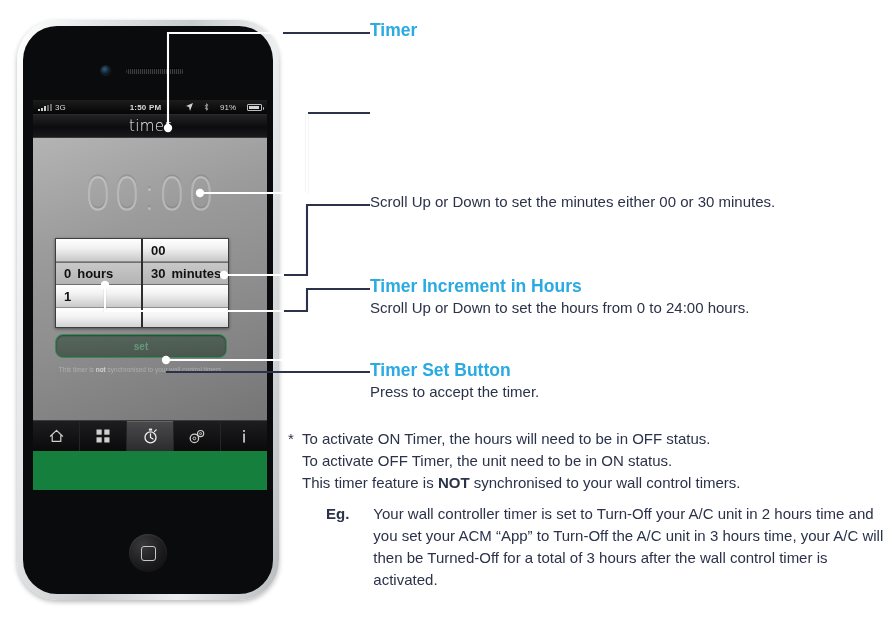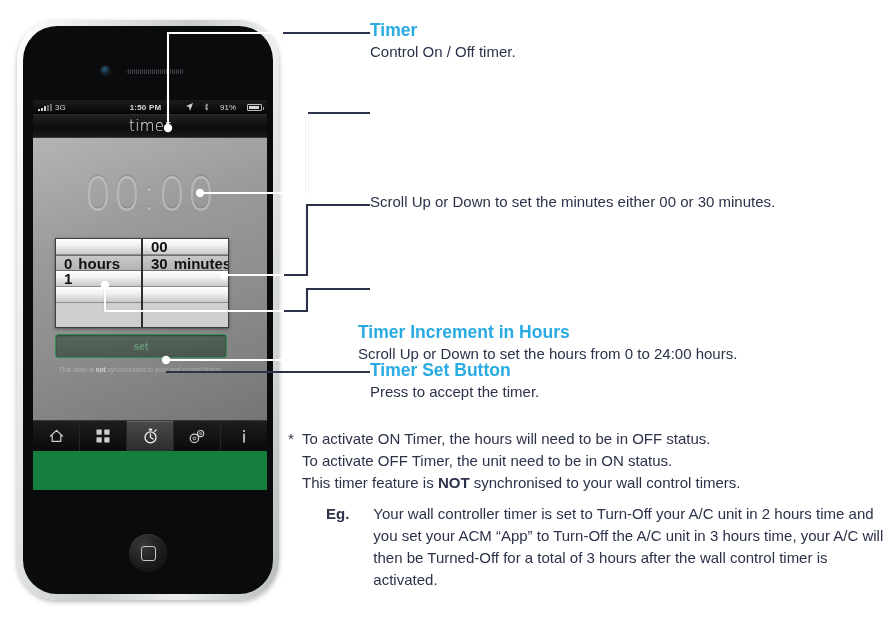--- a/index.html
+++ b/index.html
@@ -153,25 +153,25 @@
     background:#cfcfcf;
   }
   .picker-column {
     flex:1;
     position:relative;
     overflow:hidden;
     border-right:2px solid #2d2d2d;
   }
   .picker-column:last-child{border-right:none;}
   .picker-cell {
-    height: 16px;
+    height: 23px;
     display:flex;
     align-items:center;
     padding-left:8px;
-    font-size:15px;
+    font-size:13px;
     font-weight:bold;
     color:#111;
     background: linear-gradient(#ffffff 0%,#f2f2f2 40%,#c9c9c9 100%);
     border-bottom:1px solid #8e8e8e;
     box-sizing:border-box;
     white-space:nowrap;
   }
   .picker-cell.selected {
     background: linear-gradient(#c8c8c8,#b4b4b4);
     border-top:1px solid #6f6f6f;
@@ -181,21 +181,21 @@
 
   
   #set-button {
     position:absolute;
     left: 22px;
     top: 196px;
     width: 172px;
     height: 24px;
     box-sizing:border-box;
     border:1px solid #2f8f56;
-    border-radius:3px;
+    border-radius:8px;
     background: linear-gradient(rgba(40,70,52,0.55),rgba(25,48,34,0.55));
     color: rgba(120,200,150,0.55);
     font-size:10px;
     font-weight:bold;
     display:flex;
     align-items:center;
     justify-content:center;
     box-shadow: inset 0 1px 2px rgba(0,0,0,0.4);
   }
 
@@ -440,29 +440,28 @@
 
   <path d="M370 372 L166 372" stroke="#2b3249" stroke-width="2.1" fill="none"></path>
   <path d="M284 360 L166 360" stroke="#ffffff" stroke-width="2.1" fill="none"></path>
   <circle cx="166" cy="360" r="4.2" fill="#ffffff"></circle>
 </svg>
 
 <div id="annotations">
 
   <div class="ann-block" style="left:370px; top:20px; width:500px;">
     <div class="ann-title">Timer</div>
-    <div class="ann-body">Control On / Off timer.</div>
   </div>
 
 
   <div class="ann-block" style="left:370px; top:192px; width:440px;">
     <div class="ann-body">Scroll Up or Down to set the minutes either 00 or 30 minutes.</div>
   </div>
 
-  <div class="ann-block" style="left:358px; top:276px; width:420px;margin-top:46px;">
+  <div class="ann-block" style="left:370px; top:276px; width:420px;">
     <div class="ann-title">Timer Increment in Hours</div>
     <div class="ann-body">Scroll Up or Down to set the hours from 0 to 24:00 hours.</div>
   </div>
 
   <div class="ann-block" style="left:370px; top:360px; width:420px;">
     <div class="ann-title">Timer Set Button</div>
     <div class="ann-body">Press to accept the timer.</div>
   </div>
 
 </div>

